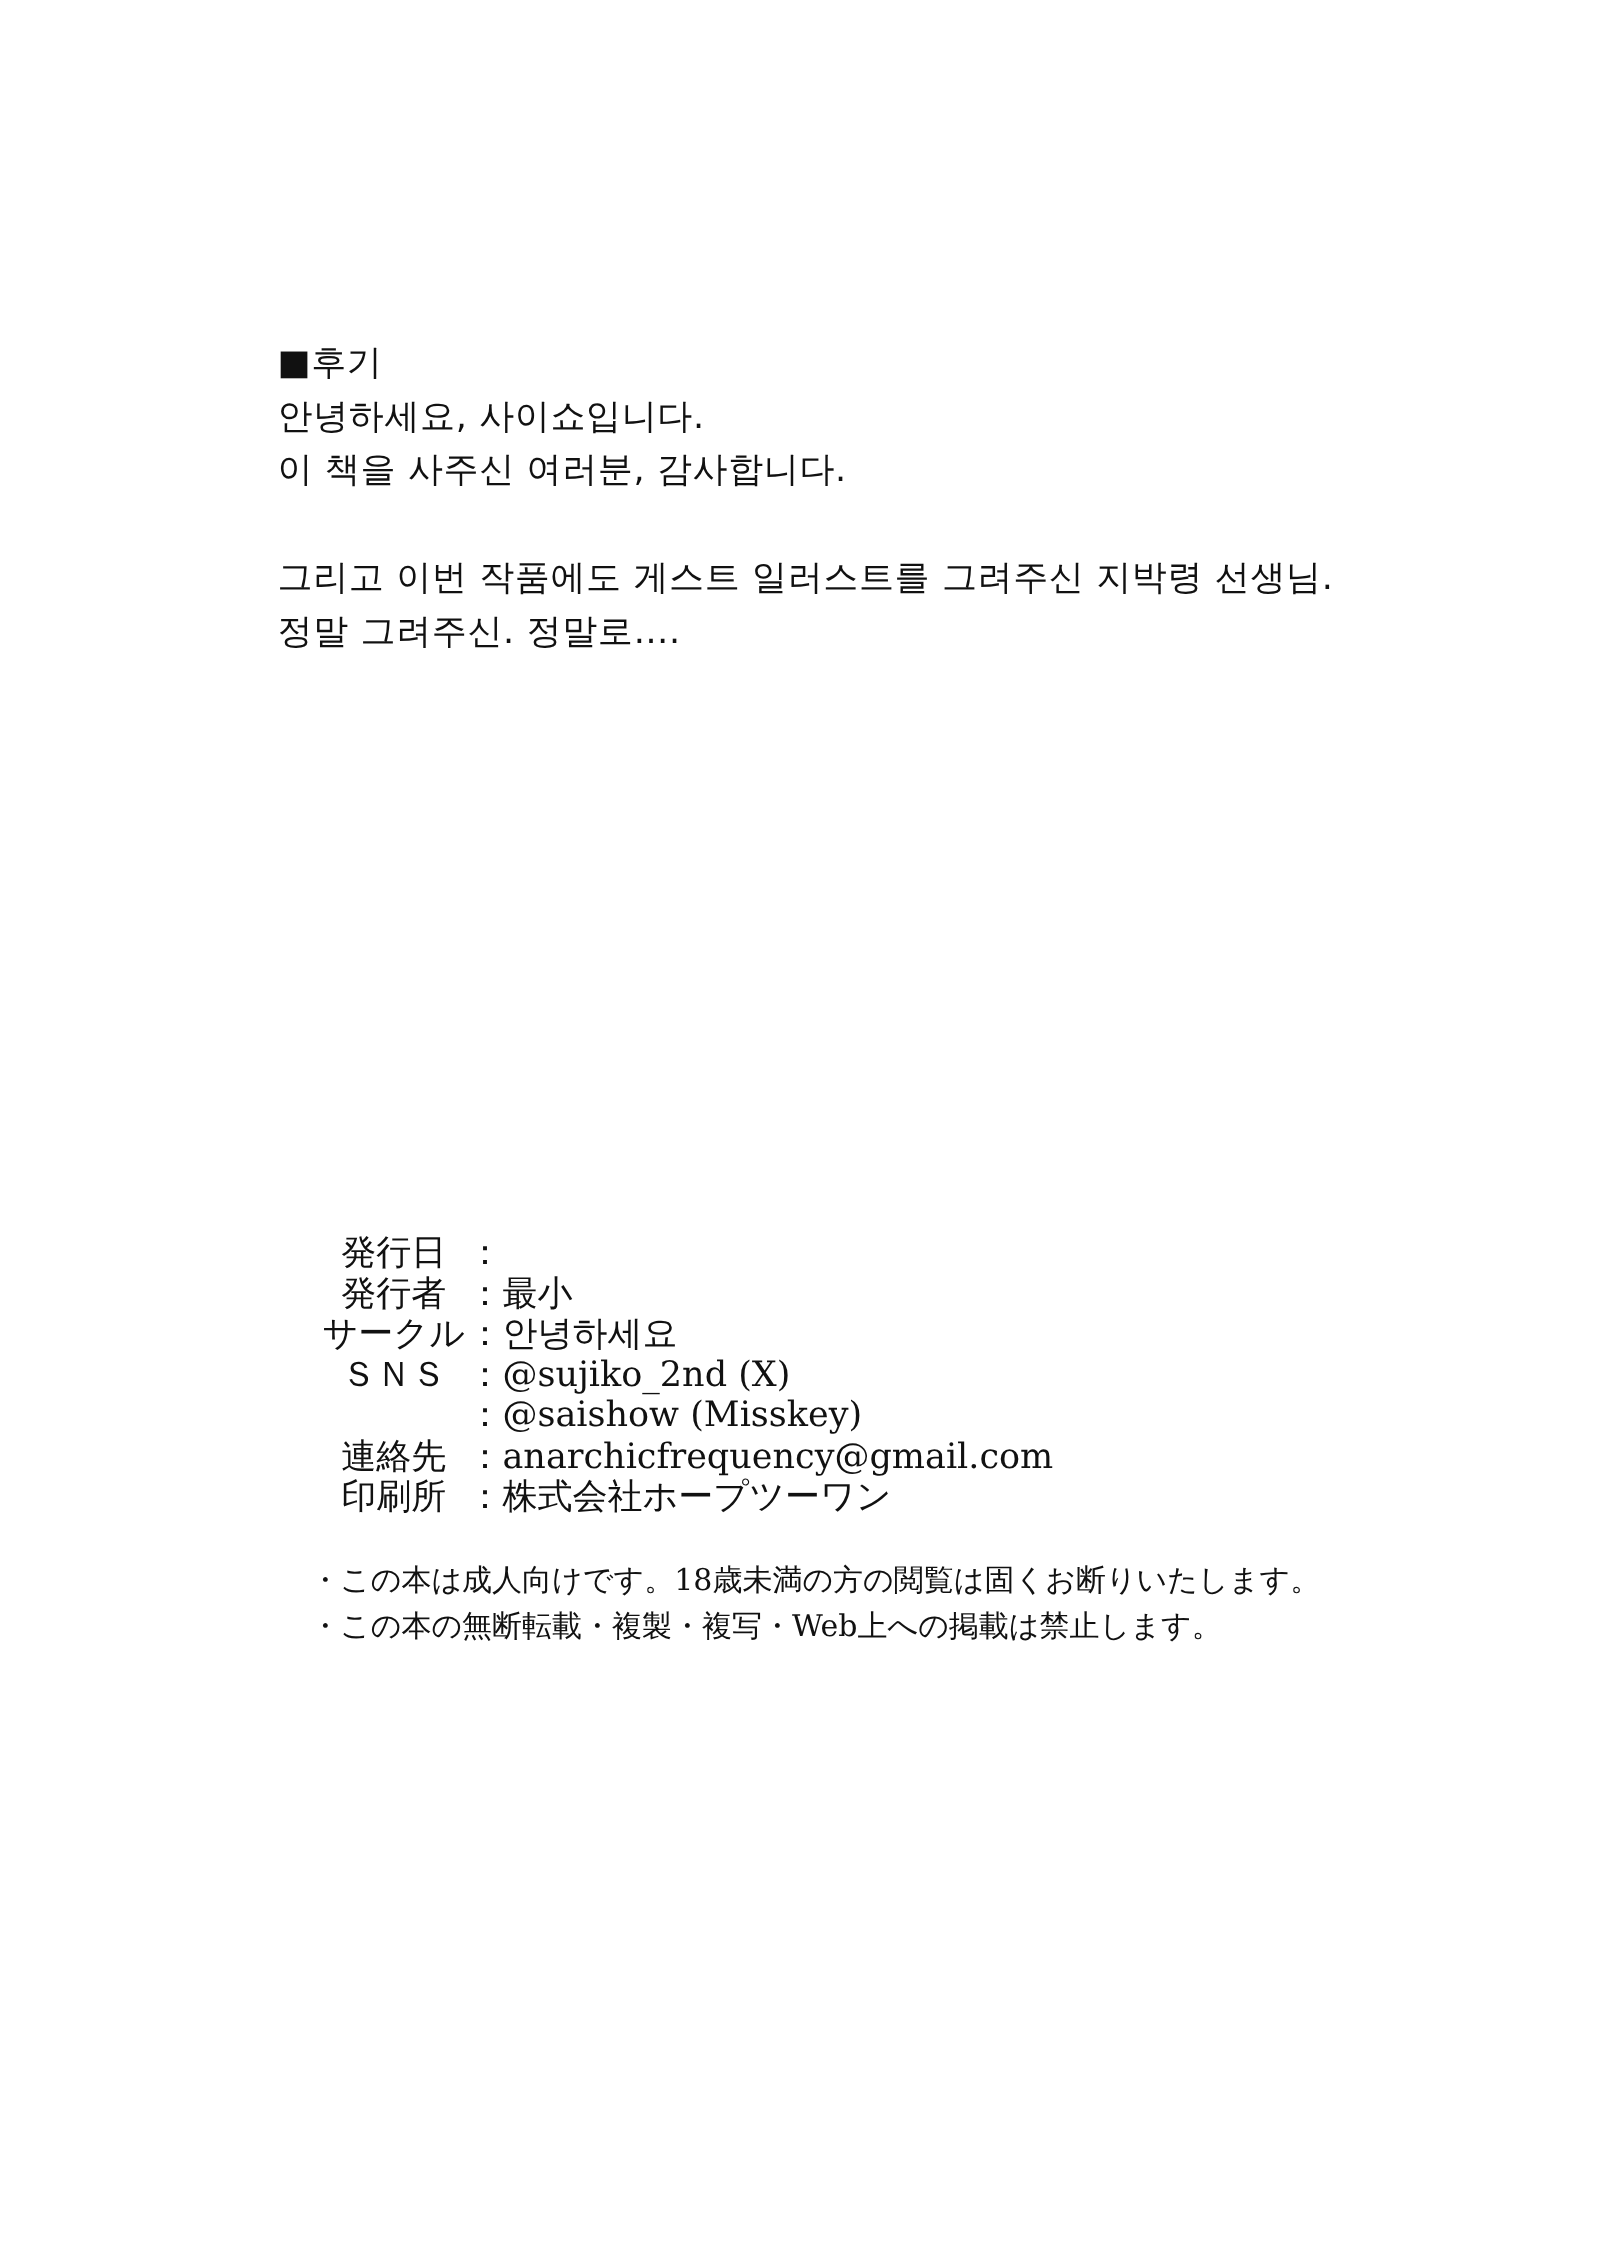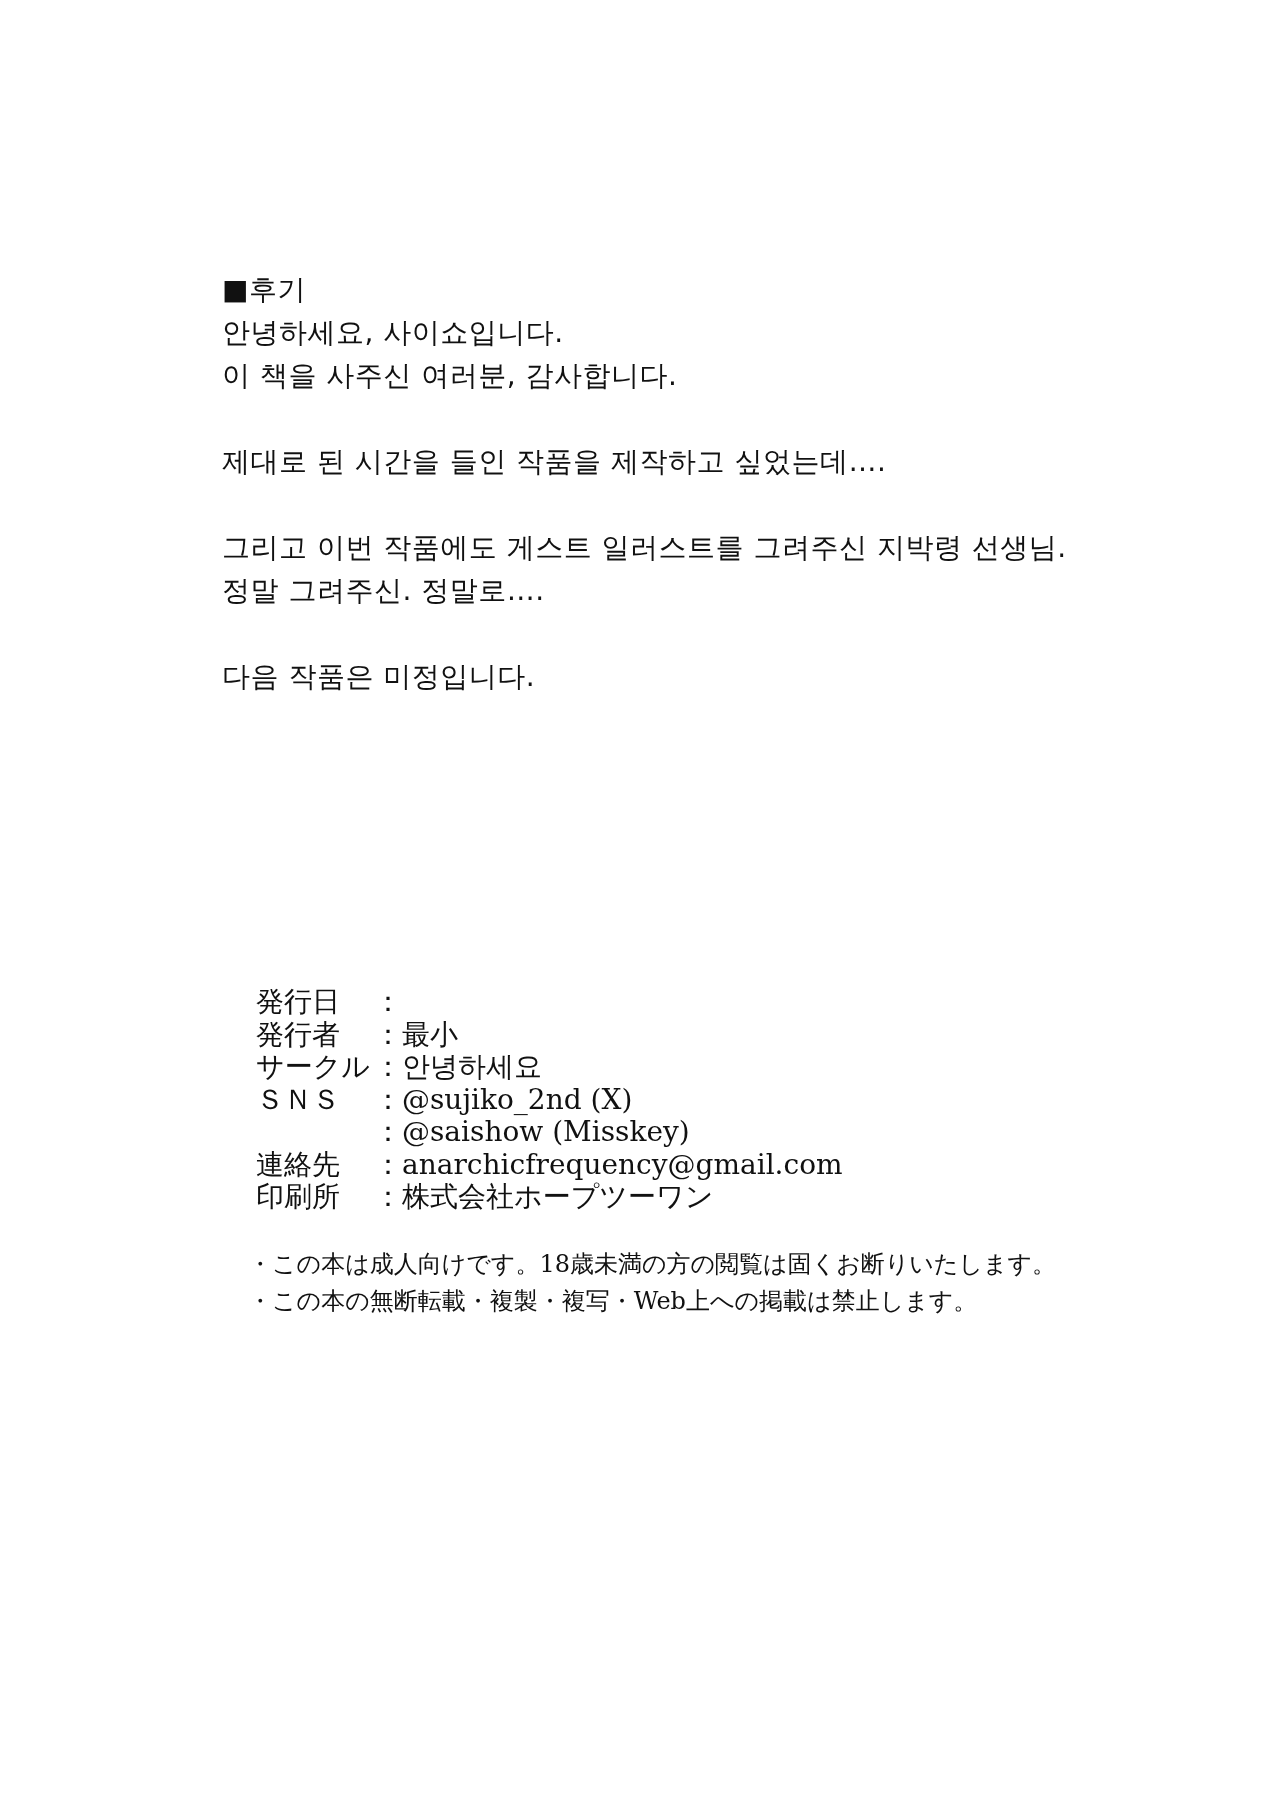--- a/index.html
+++ b/index.html
@@ -50,21 +50,21 @@
     color: #111111;
     white-space: nowrap;
   }
   .colophon-row {
     display: flex;
     align-items: baseline;
   }
   .colophon-label {
     display: inline-block;
     width: 118px;
-    text-align: left;
+    text-align: center;
   }
   .colophon-sep {
     display: inline-block;
   }
   .colophon-value {
     display: inline-block;
   }
 
   
   .notices {
@@ -84,28 +84,24 @@
 
 <div class="page">
 
   <section class="afterword">
     <div class="para">
       <div class="line heading">■후기</div>
       <div class="line">안녕하세요, 사이쇼입니다.</div>
       <div class="line">이 책을 사주신 여러분, 감사합니다.</div>
     </div>
     <div class="para">
-      <div class="line">제대로 된 시간을 들인 작품을 제작하고 싶었는데….</div>
     </div>
     <div class="para">
       <div class="line">그리고 이번 작품에도 게스트 일러스트를 그려주신 지박령 선생님.</div>
       <div class="line">정말 그려주신. 정말로….</div>
-    </div>
-    <div class="para">
-      <div class="line">다음 작품은 미정입니다.</div>
     </div>
   </section>
 
   <section class="colophon">
     <div class="colophon-row">
       <span class="colophon-label">発行日</span>
         <span class="colophon-sep">：</span>
     </div>
     <div class="colophon-row">
       <span class="colophon-label">発行者</span>

